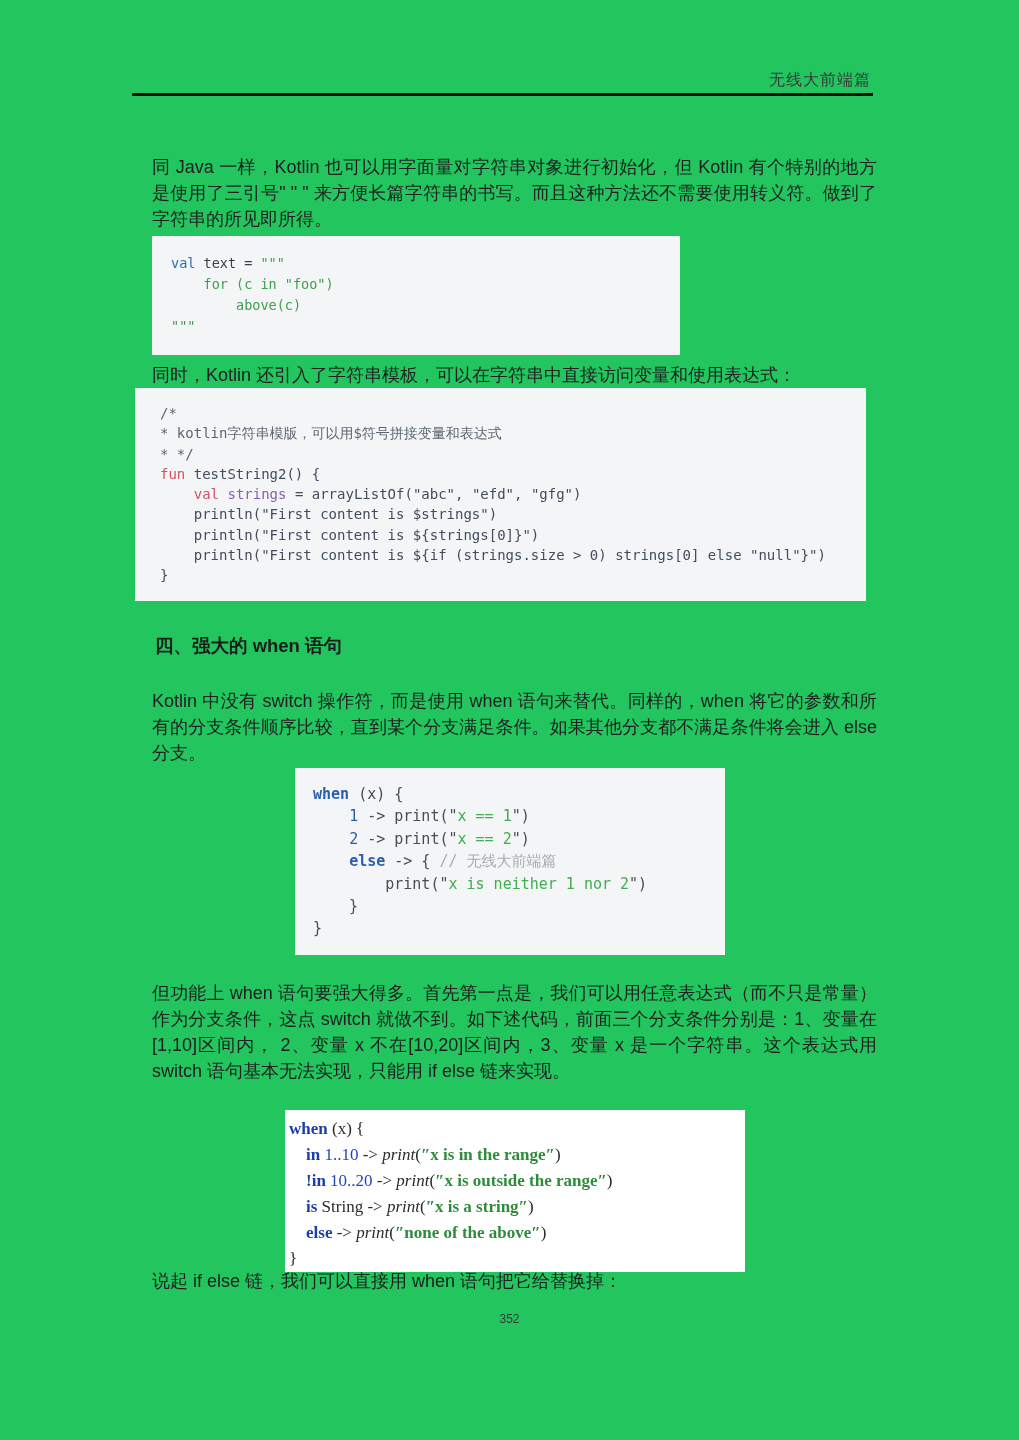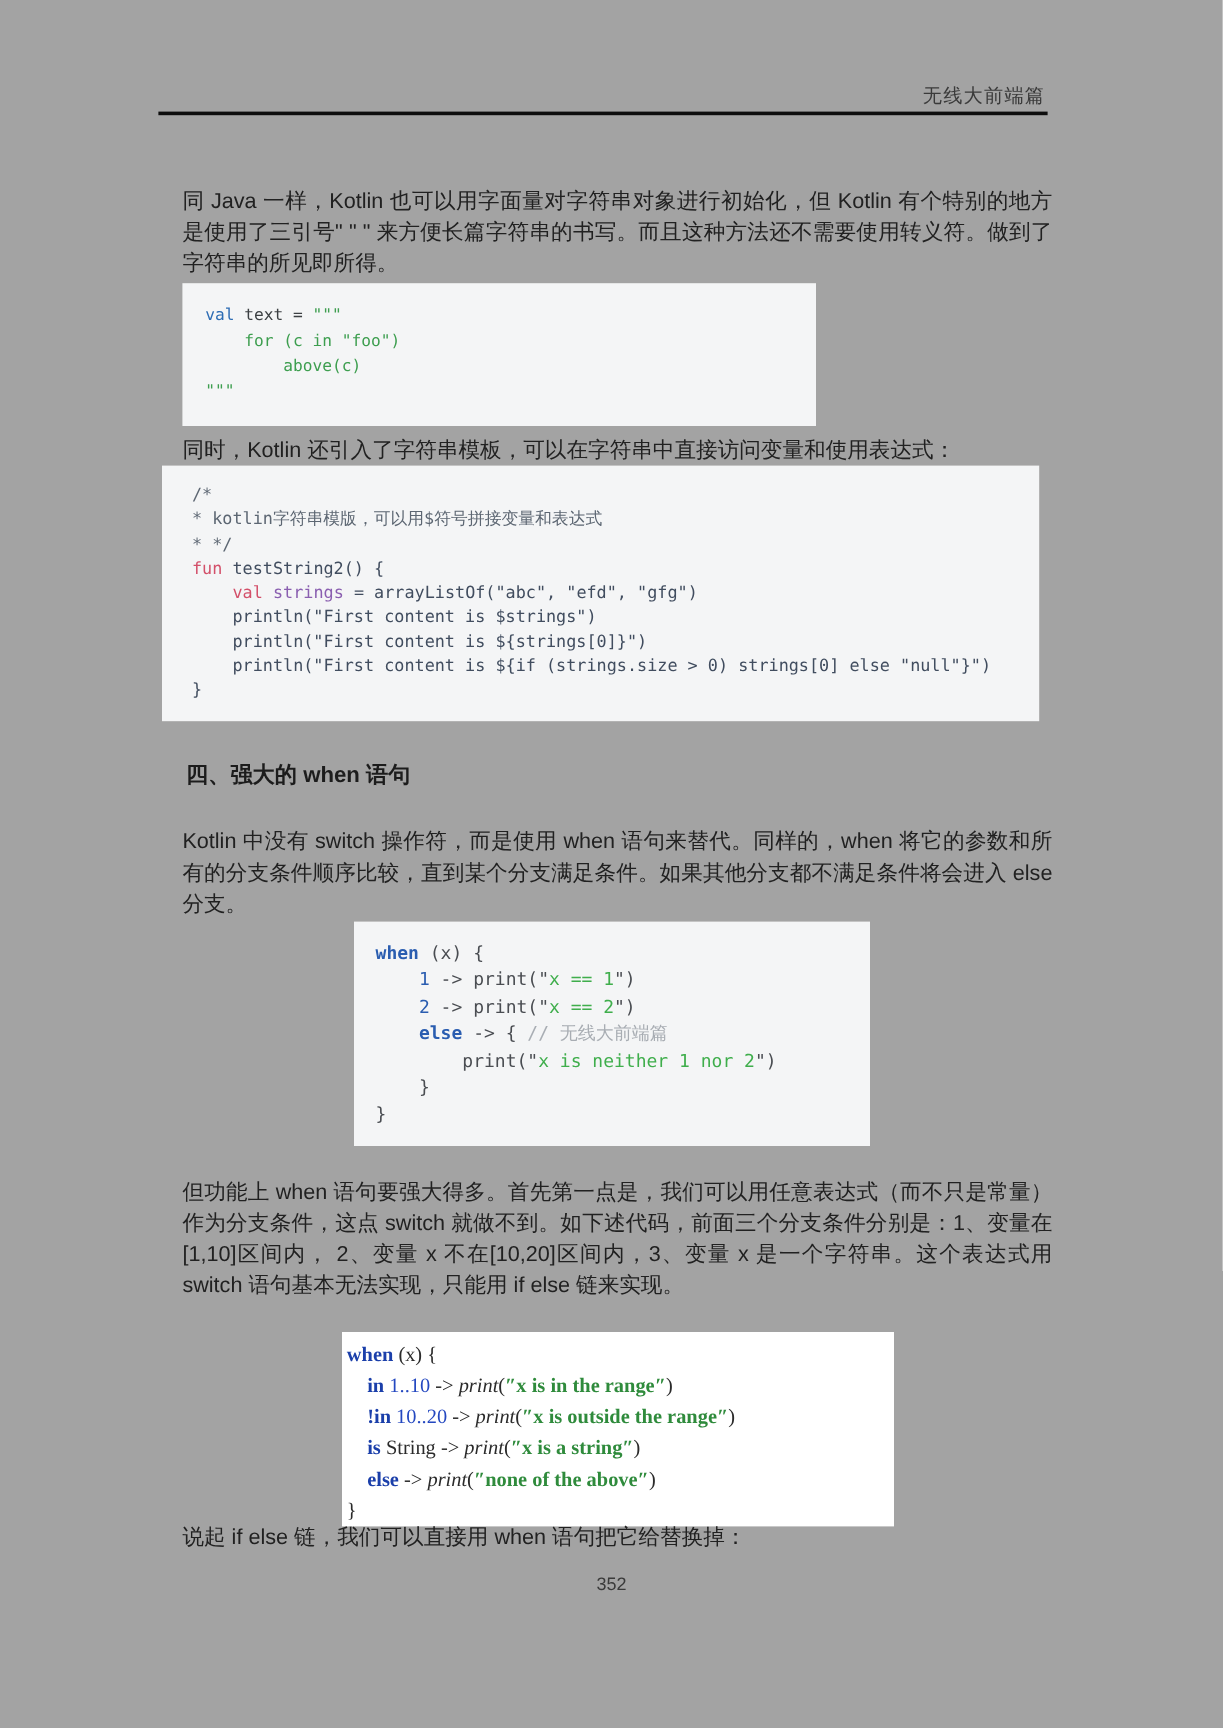--- a/index.html
+++ b/index.html
@@ -1,17 +1,17 @@
 <!DOCTYPE html>
 <html><head>
 <meta charset="utf-8">
 <style>
   html,body{margin:0;padding:0;background:#ffffff;}
   body{width:1019px;height:1440px;font-family:"Liberation Sans","DejaVu Sans",sans-serif;}
-  .page{position:relative;width:1019px;height:1440px;background:#a3a3a3;overflow:hidden;}
+  .page{position:relative;width:1019px;height:1440px;background:#22c55e;overflow:hidden;}
 
   .header-title{position:absolute;top:70px;right:148px;font-size:16px;color:#3a3a3a;letter-spacing:1px;}
   .header-rule{position:absolute;top:93px;left:132px;width:741px;height:3px;background:#0d0d0d;}
 
   .para{position:absolute;left:152px;width:725px;margin:0;font-size:18px;line-height:26px;
         color:#212121;text-align:justify;}
   .p1{top:154px;}
   .p2{top:362px;}
   .p3{top:688px;}
   .p4{top:980px;}
@@ -49,21 +49,21 @@
   .t-cmt3{color:#a8adb3;}
   .t-p3{color:#4a4d52;}
   
   .t-kw4{color:#1b3faa;font-weight:bold;}
   .t-num4{color:#2448c0;}
   .t-fn4{color:#2b2b2b;font-style:italic;}
   .t-str4{color:#2f8b3c;font-weight:bold;}
   .t-p4{color:#2b2b2b;}
 
   .page-number{position:absolute;top:1312px;left:0;width:1019px;text-align:center;
-               font-size:15px;color:#3a3a3a;}
+               font-size:12px;color:#3a3a3a;}
 </style>
 </head>
 <body>
 
 <div class="page">
   <div class="header-title">无线大前端篇</div>
   <div class="header-rule"></div>
 
   <p class="para p1">同 Java 一样，Kotlin 也可以用字面量对字符串对象进行初始化，但 Kotlin 有个特别的地方是使用了三引号" " "  来方便长篇字符串的书写。而且这种方法还不需要使用转义符。做到了字符串的所见即所得。</p>
 

